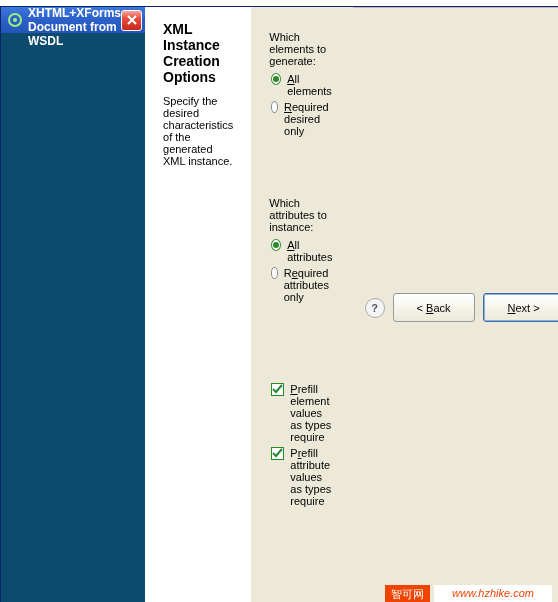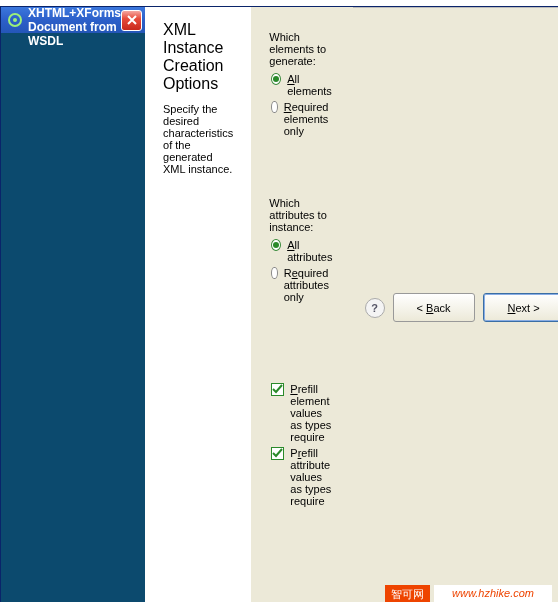--- a/index.html
+++ b/index.html
@@ -35,21 +35,21 @@
     border-radius: 3px;
     display: flex; align-items: center; justify-content: center;
     cursor: pointer;
   }
   .close-btn svg { width: 10px; height: 10px; }
   .header-panel {
     background: #fff;
     padding: 14px 18px 20px 18px;
     border-bottom: 1px solid #bbb;
   }
-  .header-title { font-weight: normal; font-size: 16px; margin-bottom: 10px; color: #000; }
+  .header-title { font-weight: bold; font-size: 14px; margin-bottom: 10px; color: #000; }
   .header-desc { color: #000; }
   .content {
     flex: 1;
     padding: 24px 18px 10px 18px;
     background: #ECE9D8;
   }
   .group-label { margin-bottom: 6px; }
   .radio-row, .check-row {
     display: flex; align-items: flex-start; margin: 4px 0 4px 2px; cursor: pointer;
   }
@@ -135,21 +135,21 @@
 
     <div class="group-label">Which elements to generate:</div>
     <div class="radio-row sel">
       <span class="radio-outer">
             <span class="radio-inner"></span>
           </span>
       <span class="underline-first">All elements</span>
     </div>
     <div class="radio-row">
       <span class="radio-outer"></span>
-      <span class="underline-first">Required elements only</span>
+      <span class="underline-first">Required desired only</span>
     </div>
 
     <div class="gap-large"></div>
 
     <div class="group-label">Which attributes to instance:</div>
     <div class="radio-row sel">
       <span class="radio-outer">
             <span class="radio-inner"></span>
           </span>
       <span><u>A</u><span></span>ll attributes</span>

